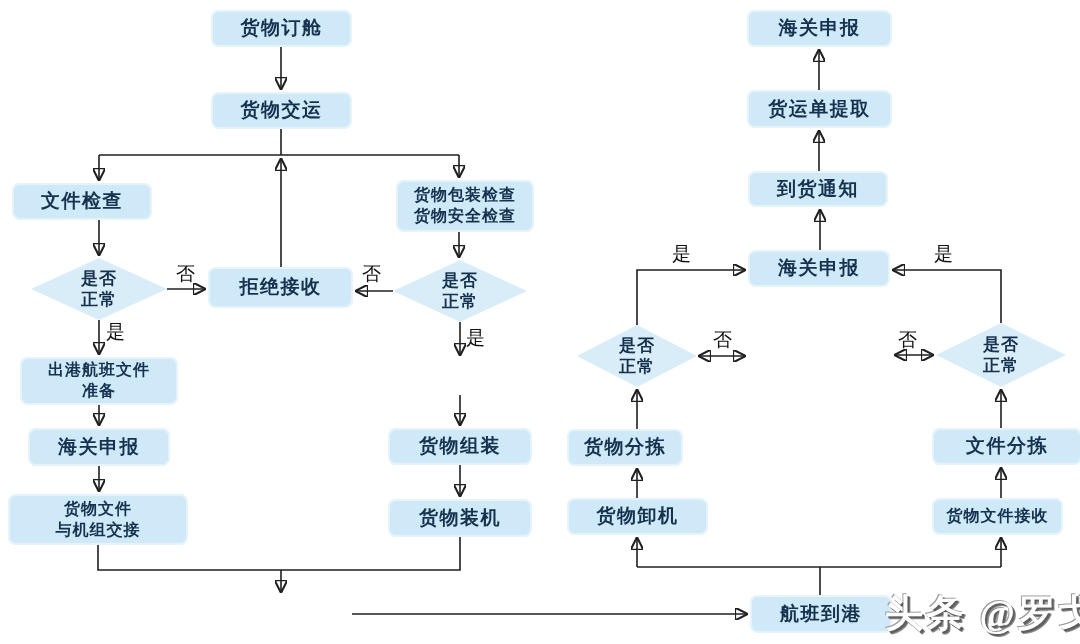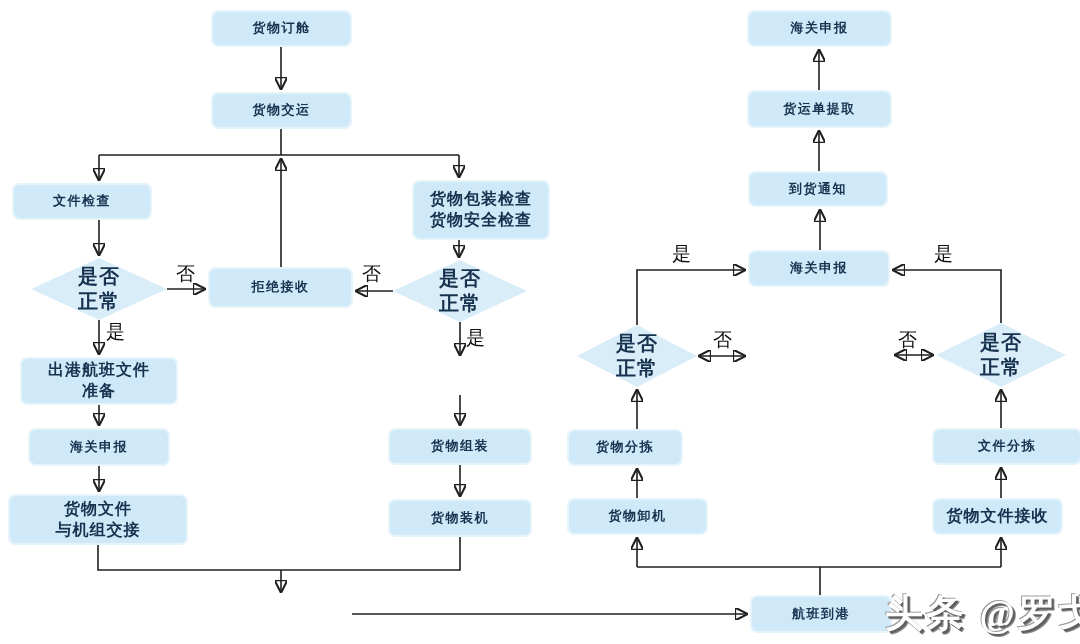--- a/index.html
+++ b/index.html
@@ -3,25 +3,25 @@
 <meta charset="utf-8">
 <style>
   html,body{margin:0;padding:0;background:#fff;}
   .stage{position:relative;width:1080px;height:644px;background:#fff;overflow:hidden;
          font-family:"Liberation Serif", serif;}
   svg.wires{position:absolute;left:0;top:0;z-index:1;}
   svg.wires path{fill:none;stroke:#1f1f1f;stroke-width:1.6;}
   svg.wires polygon.diamond{fill:#d9edf9;}
   .node{position:absolute;z-index:2;display:flex;align-items:center;justify-content:center;
         text-align:center;background:#cfe9f8;border-radius:8px;color:#16324f;
-        font-weight:bold;font-size:13px;line-height:1.3;white-space:pre-line;letter-spacing:1.5px;
+        font-weight:bold;font-size:19px;line-height:1.3;white-space:pre-line;letter-spacing:1.5px;
         box-shadow:inset 0 0 0 2px rgba(255,255,255,.45);}
   .node.small{font-size:16px;letter-spacing:1px;}
   .dlabel{position:absolute;z-index:3;display:flex;align-items:center;justify-content:center;
-        text-align:center;color:#16324f;font-weight:bold;font-size:20px;line-height:1.25;
+        text-align:center;color:#16324f;font-weight:bold;font-size:17px;line-height:1.25;
         white-space:pre-line;letter-spacing:1px;background:transparent;}
   .elabel{position:absolute;z-index:3;font-size:19px;color:#111;line-height:1;}
   .watermark{position:absolute;z-index:4;left:885px;top:588px;font-size:38px;font-weight:bold;
         letter-spacing:3px;color:#ffffff;white-space:nowrap;
         text-shadow:2px 2px 0 #5f5f5f, 3px 3px 0 #8a8a8a, -1px -1px 0 #9a9a9a;}
 </style>
 </head>
 <body>
 
 <div class="stage">
@@ -71,21 +71,21 @@
     <path d="M1001,498 V469" marker-end="url(#ah)"></path>
     <path d="M820,250 V211" marker-end="url(#ah)"></path>
     <path d="M819,171 V132" marker-end="url(#ah)"></path>
     <path d="M819,90 V51" marker-end="url(#ah)"></path>
   </svg>
 
   <div class="node" style="left:211px;top:10px;width:141px;height:37px">货物订舱</div>
   <div class="node" style="left:211px;top:92px;width:141px;height:37px">货物交运</div>
   <div class="node" style="left:12px;top:183px;width:140px;height:37px">文件检查</div>
   <div class="node" style="left:208px;top:267px;width:145px;height:41px">拒绝接收</div>
-  <div class="node small" style="left:412px;top:180px;width:138px;height:60px">货物包装检查
+  <div class="node small" style="left:396px;top:180px;width:138px;height:52px">货物包装检查
 货物安全检查</div>
   <div class="node small" style="left:20px;top:357px;width:158px;height:48px">出港航班文件
 准备</div>
   <div class="node" style="left:28px;top:428px;width:142px;height:38px">海关申报</div>
   <div class="node small" style="left:8px;top:494px;width:180px;height:51px">货物文件
 与机组交接</div>
   <div class="node" style="left:388px;top:428px;width:144px;height:37px">货物组装</div>
   <div class="node" style="left:388px;top:499px;width:144px;height:38px">货物装机</div>
   <div class="node" style="left:750px;top:595px;width:142px;height:38px">航班到港</div>
   <div class="node" style="left:567px;top:498px;width:141px;height:37px">货物卸机</div>

